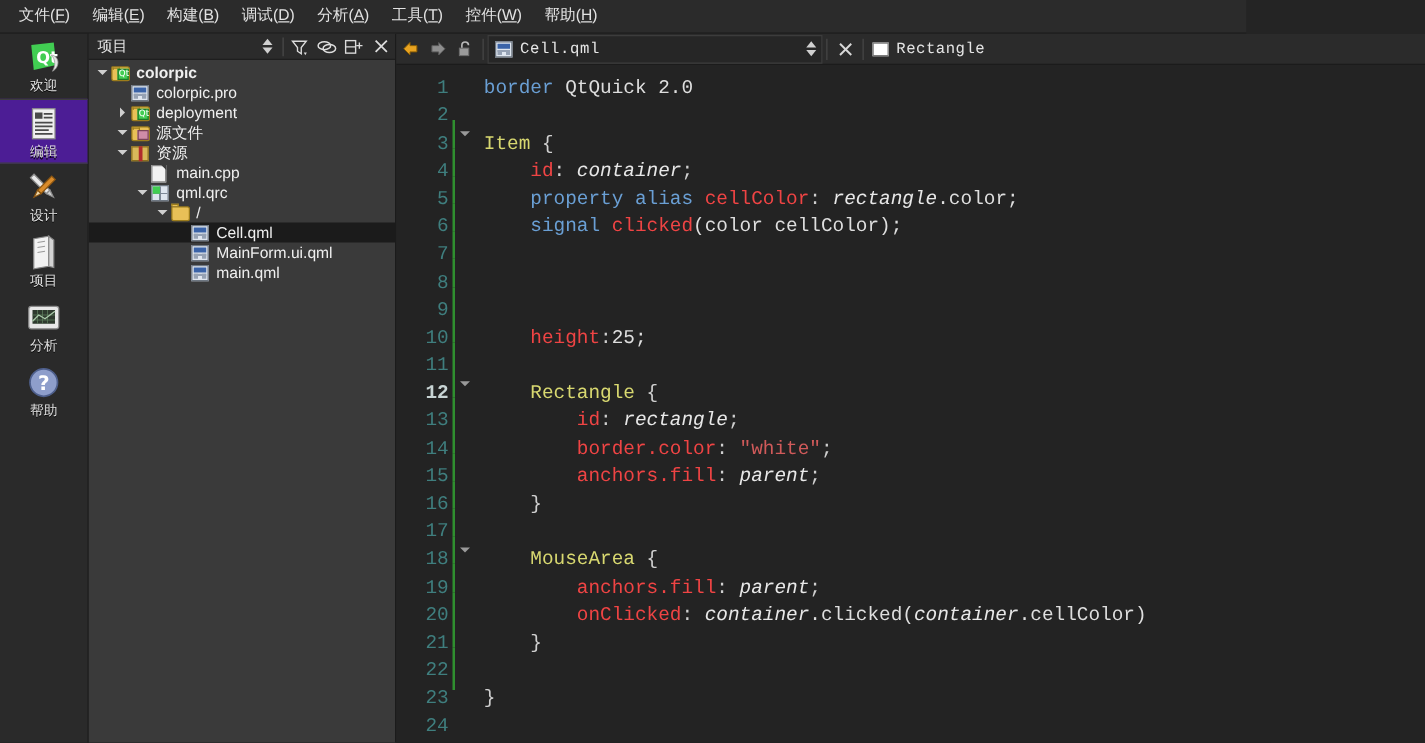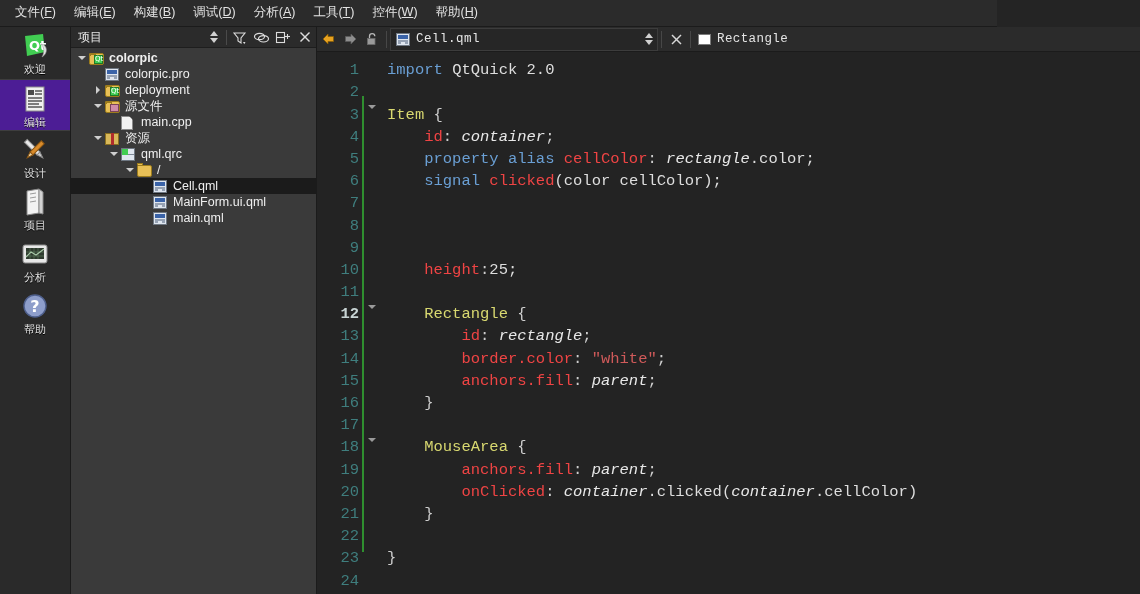--- a/index.html
+++ b/index.html
@@ -585,36 +585,36 @@
             <div class="arrow-down"></div>
           </div>
           <div class="ticon">
             <div class="ic-folder ic-folderpink">
               <span class="pbadge"></span>
             </div>
           </div>
           <div class="tlabel">源文件</div>
         </div>
         <div class="trow">
-          <div style="width: 36px; flex: 0 0 auto;"></div>
-          <div class="twist"></div>
-          <div class="ticon">
-            <div class="ic-cpp"></div>
-          </div>
-          <div class="tlabel">main.cpp</div>
-        </div>
-        <div class="trow">
           <div style="width: 20px; flex: 0 0 auto;"></div>
           <div class="twist">
             <div class="arrow-down"></div>
           </div>
           <div class="ticon">
             <div class="ic-giftbox"></div>
           </div>
           <div class="tlabel">资源</div>
+        </div>
+        <div class="trow">
+          <div style="width: 36px; flex: 0 0 auto;"></div>
+          <div class="twist"></div>
+          <div class="ticon">
+            <div class="ic-cpp"></div>
+          </div>
+          <div class="tlabel">main.cpp</div>
         </div>
         <div class="trow">
           <div style="width: 36px; flex: 0 0 auto;"></div>
           <div class="twist">
             <div class="arrow-down"></div>
           </div>
           <div class="ticon">
             <div class="ic-qrc"></div>
           </div>
           <div class="tlabel">qml.qrc</div>
@@ -691,21 +691,21 @@
         </svg>
       </div>
       <div class="tbsep"></div>
       <div class="crumb">
         <div class="sw"></div>
         <div class="ctext">Rectangle</div>
       </div>
     </div>
 
     <div class="codepane" id="codepane">
-        <div class="coderow"><div class="gutter">1</div><div class="foldcol"></div><div class="codetext"><span class="t-kw">import </span><span class="t-plain">QtQuick 2.0</span></div></div>
+        <div class="coderow"><div class="gutter">1</div><div class="foldcol"></div><div class="codetext"><span class="t-kw">border </span><span class="t-plain">QtQuick 2.0</span></div></div>
         <div class="coderow"><div class="gutter">2</div><div class="foldcol"></div><div class="codetext"></div></div>
         <div class="coderow"><div class="gutter">3</div><div class="foldcol"><div class="fbar"></div><div class="ftri"></div></div><div class="codetext"><span class="t-type">Item</span><span class="t-punc"> {</span></div></div>
         <div class="coderow"><div class="gutter">4</div><div class="foldcol"><div class="fbar"></div></div><div class="codetext"><span class="t-plain">    </span><span class="t-prop">id</span><span class="t-punc">: </span><span class="t-id">container</span><span class="t-punc">;</span></div></div>
         <div class="coderow"><div class="gutter">5</div><div class="foldcol"><div class="fbar"></div></div><div class="codetext"><span class="t-plain">    </span><span class="t-kw">property alias </span><span class="t-prop">cellColor</span><span class="t-punc">: </span><span class="t-id">rectangle</span><span class="t-plain">.color;</span></div></div>
         <div class="coderow"><div class="gutter">6</div><div class="foldcol"><div class="fbar"></div></div><div class="codetext"><span class="t-plain">    </span><span class="t-kw">signal </span><span class="t-prop">clicked</span><span class="t-plain">(color cellColor);</span></div></div>
         <div class="coderow"><div class="gutter">7</div><div class="foldcol"><div class="fbar"></div></div><div class="codetext"></div></div>
         <div class="coderow"><div class="gutter">8</div><div class="foldcol"><div class="fbar"></div></div><div class="codetext"></div></div>
         <div class="coderow"><div class="gutter">9</div><div class="foldcol"><div class="fbar"></div></div></div>
         <div class="coderow"><div class="gutter">10</div><div class="foldcol"><div class="fbar"></div></div><div class="codetext"><span class="t-plain">    </span><span class="t-prop">height</span><span class="t-punc">:</span><span class="t-num">25;</span></div></div>
         <div class="coderow"><div class="gutter">11</div><div class="foldcol"><div class="fbar"></div></div><div class="codetext"></div></div>

